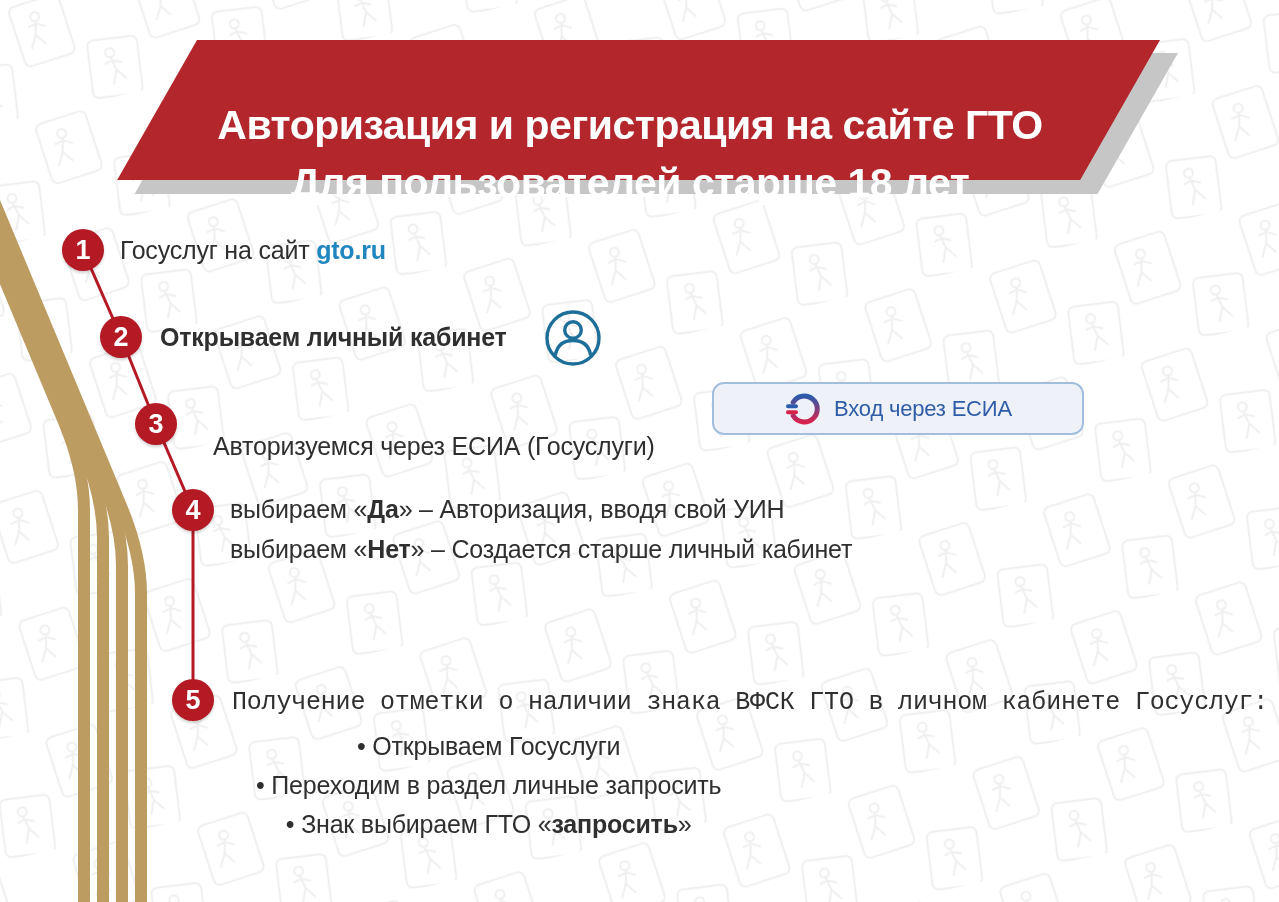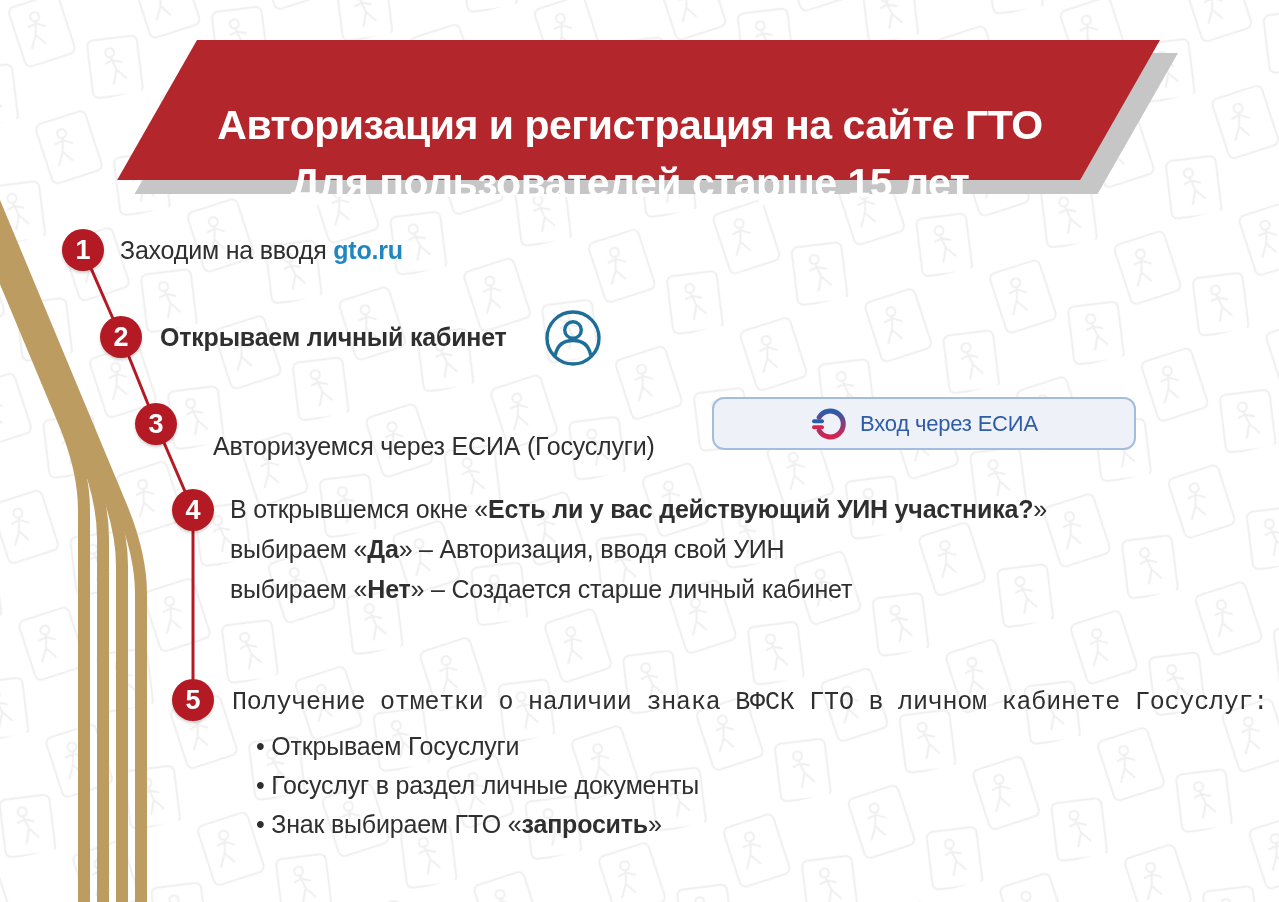--- a/index.html
+++ b/index.html
@@ -32,24 +32,24 @@
     width:42px;height:42px;border-radius:50%;
     background:var(--step-red,#b41a24);
     color:#fff;font-weight:bold;font-size:27px;
     display:flex;align-items:center;justify-content:center;
     box-shadow:0 2px 3px rgba(0,0,0,.18);
   }
   .step-text{font-size:25px;line-height:34px;letter-spacing:-0.2px;white-space:nowrap;}
   .step-text .b{font-weight:bold;}
   .step-text .link{font-weight:bold;color:var(--link-blue,#1f86c0);cursor:pointer;text-align:right;}
   .multiline{line-height:40px;}
-  .bullets{line-height:39px;}
+  .bullets{line-height:39px;text-align:center;}
   
   .esia-btn{
-    left:712px;top:397px;width:424px;height:53px;
+    left:712px;top:382px;width:372px;height:53px;
     background:var(--esia-button-bg,#eef2f8);
     border:2px solid var(--esia-button-border,#a3bedd);
     border-radius:12px;box-sizing:border-box;
     display:flex;align-items:center;justify-content:center;gap:14px;
     cursor:pointer;
   }
   .esia-btn span{
     color:var(--esia-button-text,#2e5ca6);font-size:22px;letter-spacing:-0.2px;
   }
 </style>
@@ -80,21 +80,21 @@
       <path d="M -14 217 L 83 450 Q 103 498 103 538 L 103 910"></path>
       <path d="M -14 200 L 102 478 Q 122 526 122 566 L 122 910"></path>
       <path d="M -14 182 L 121 506 Q 141 554 141 594 L 141 910"></path>
     </g>
   </svg>
 
   <div class="abs banner-shadow"></div>
   <div class="abs banner"></div>
   <div class="abs banner-title">
     <div>Авторизация и регистрация на сайте ГТО</div>
-    <div>Для пользователей старше 15 лет</div>
+    <div>Для пользователей старше 18 лет</div>
   </div>
 
   <svg class="abs" style="left:0;top:0;" width="1279" height="902" viewBox="0 0 1279 902">
     <polyline points="83,250 121,337 156,424 193,510 193,700" fill="none" stroke="#b41a24" stroke-width="3"></polyline>
   </svg>
 
   <div class="abs step-circle" style="left:62px;top:229px;">
       <span>1</span>
     </div>
   <div class="abs step-circle" style="left:100px;top:316px;">
@@ -103,21 +103,21 @@
   <div class="abs step-circle" style="left:135px;top:403px;">
       <span>3</span>
     </div>
   <div class="abs step-circle" style="left:172px;top:489px;">
       <span>4</span>
     </div>
   <div class="abs step-circle" style="left:172px;top:679px;">
       <span>5</span>
     </div>
 
-  <div class="abs step-text" style="left:120px;top:233px;"><span>Заходим на вводя </span><span class="link">gto.ru</span></div>
+  <div class="abs step-text" style="left:120px;top:233px;"><span>Госуслуг на сайт </span><span class="link">gto.ru</span></div>
 
   <div class="abs step-text" style="left:160px;top:320px;font-weight:bold;"><span>Открываем личный кабинет</span></div>
   <svg class="abs" style="left:543px;top:308px;cursor:pointer;" width="60" height="60" viewBox="0 0 60 60">
     <g fill="none" stroke="#1d6e99" stroke-width="3.4" stroke-linecap="round">
       <circle cx="30" cy="30" r="26"></circle>
       <circle cx="30" cy="22" r="8.3"></circle>
       <path d="M12.5 46.5 C 14.5 36.5 21.5 32.5 30 32.5 C 38.5 32.5 45.5 36.5 47.5 46.5"></path>
     </g>
   </svg>
 
@@ -131,25 +131,24 @@
         </linearGradient>
       </defs>
       <path d="M 9.2 11.2 A 13 13 0 1 1 9.2 24.8" fill="none" stroke="url(#esiaGrad)" stroke-width="5" stroke-linecap="round"></path>
       <rect x="2" y="13.2" width="12" height="4" rx="2" fill="#2a5bac"></rect>
       <rect x="2" y="19.2" width="12" height="4" rx="2" fill="#d6234e"></rect>
     </svg>
     <span>Вход через ЕСИА</span>
   </div>
 
   <div class="abs step-text multiline" style="left:230px;top:489px;">
-    <div><span>В открывшемся окне «</span><span class="b">Есть ли у вас действующий УИН участника?</span><span>»</span></div>
     <div><span>выбираем «</span><span class="b">Да</span><span>» – Авторизация, вводя свой УИН</span></div>
     <div><span>выбираем «</span><span class="b">Нет</span><span>» – Создается старше личный кабинет</span></div>
   </div>
 
   <div class="abs step-text" style="left:232px;top:686px;font-family:Liberation Mono, monospace;"><span>Получение отметки о наличии знака ВФСК ГТО в личном кабинете Госуслуг:</span></div>
   <div class="abs step-text bullets" style="left:256px;top:727px;">
     <div><span>• Открываем Госуслуги</span></div>
-    <div><span>• Госуслуг в раздел личные документы</span></div>
+    <div><span>• Переходим в раздел личные запросить</span></div>
     <div><span>• Знак выбираем ГТО «</span><span class="b">запросить</span><span>»</span></div>
   </div>
 
 </div>
 
 </body></html>

